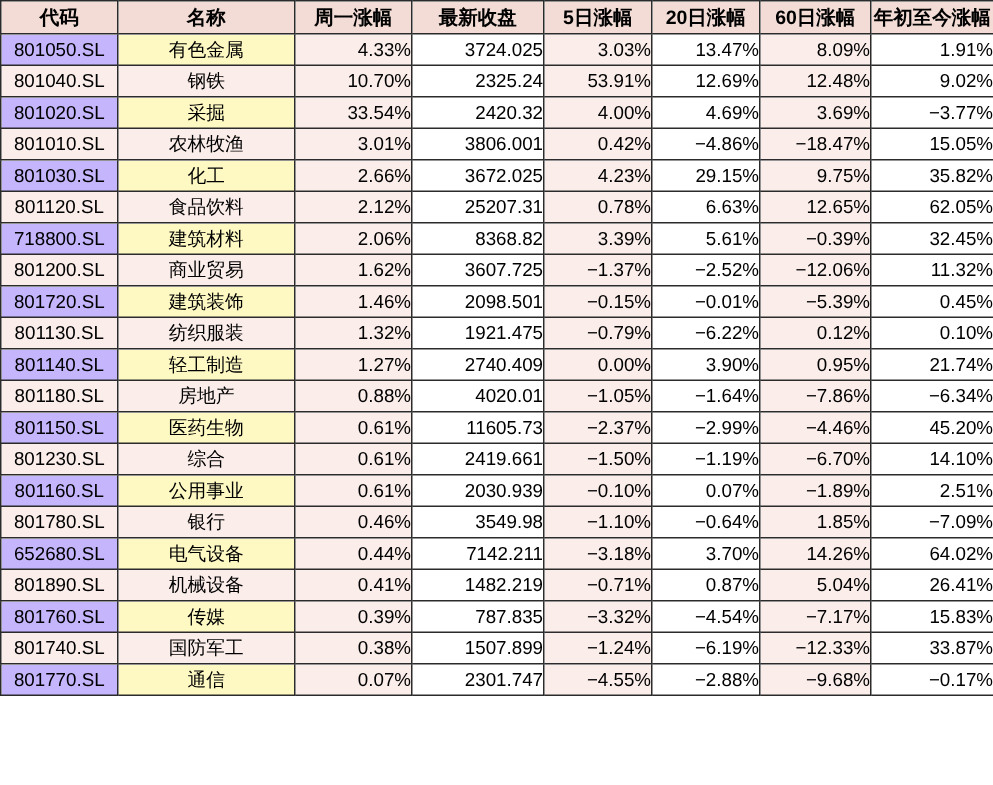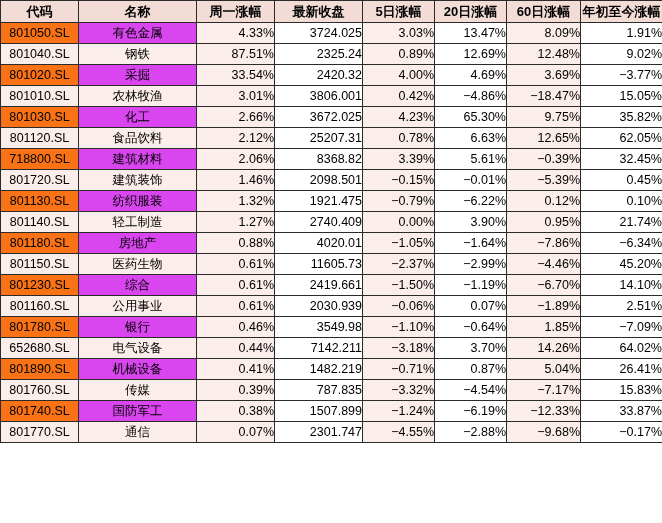--- a/index.html
+++ b/index.html
@@ -41,26 +41,26 @@
   col.c-name   { width: 118px; }
   col.c-w1     { width: 78px; }
   col.c-close  { width: 88px; }
   col.c-d5     { width: 72px; }
   col.c-d20    { width: 72px; }
   col.c-d60    { width: 74px; }
   col.c-ytd    { width: 82px; }
 
   td.code {
     text-align: center;
-    background: #f97316;
+    background: #c4b5fd;
     font-family: "Liberation Sans", sans-serif;
   }
   td.name {
     text-align: center;
-    background: #d946ef;
+    background: #fef9c3;
   }
   td.num {
     text-align: right;
     padding-right: 6px;
     background: #ffffff;
   }
   td.num.shaded {
     background: #fbeeea;
   }
   tbody tr:nth-child(even) td.code,
@@ -101,23 +101,23 @@
         <td class="num shaded">4.33%</td>
         <td class="num">3724.025</td>
         <td class="num shaded">3.03%</td>
         <td class="num">13.47%</td>
         <td class="num shaded">8.09%</td>
         <td class="num">1.91%</td>
       </tr>
       <tr>
         <td class="code">801040.SL</td>
         <td class="name">钢铁</td>
-        <td class="num shaded">87.51%</td>
+        <td class="num shaded">10.70%</td>
         <td class="num">2325.24</td>
-        <td class="num shaded">0.89%</td>
+        <td class="num shaded">53.91%</td>
         <td class="num">12.69%</td>
         <td class="num shaded">12.48%</td>
         <td class="num">9.02%</td>
       </tr>
       <tr>
         <td class="code">801020.SL</td>
         <td class="name">采掘</td>
         <td class="num shaded">33.54%</td>
         <td class="num">2420.32</td>
         <td class="num shaded">4.00%</td>
@@ -134,21 +134,21 @@
         <td class="num">−4.86%</td>
         <td class="num shaded">−18.47%</td>
         <td class="num">15.05%</td>
       </tr>
       <tr>
         <td class="code">801030.SL</td>
         <td class="name">化工</td>
         <td class="num shaded">2.66%</td>
         <td class="num">3672.025</td>
         <td class="num shaded">4.23%</td>
-        <td class="num">65.30%</td>
+        <td class="num">29.15%</td>
         <td class="num shaded">9.75%</td>
         <td class="num">35.82%</td>
       </tr>
       <tr>
         <td class="code">801120.SL</td>
         <td class="name">食品饮料</td>
         <td class="num shaded">2.12%</td>
         <td class="num">25207.31</td>
         <td class="num shaded">0.78%</td>
         <td class="num">6.63%</td>
@@ -159,20 +159,30 @@
         <td class="code">718800.SL</td>
         <td class="name">建筑材料</td>
         <td class="num shaded">2.06%</td>
         <td class="num">8368.82</td>
         <td class="num shaded">3.39%</td>
         <td class="num">5.61%</td>
         <td class="num shaded">−0.39%</td>
         <td class="num">32.45%</td>
       </tr>
       <tr>
+        <td class="code">801200.SL</td>
+        <td class="name">商业贸易</td>
+        <td class="num shaded">1.62%</td>
+        <td class="num">3607.725</td>
+        <td class="num shaded">−1.37%</td>
+        <td class="num">−2.52%</td>
+        <td class="num shaded">−12.06%</td>
+        <td class="num">11.32%</td>
+      </tr>
+      <tr>
         <td class="code">801720.SL</td>
         <td class="name">建筑装饰</td>
         <td class="num shaded">1.46%</td>
         <td class="num">2098.501</td>
         <td class="num shaded">−0.15%</td>
         <td class="num">−0.01%</td>
         <td class="num shaded">−5.39%</td>
         <td class="num">0.45%</td>
       </tr>
       <tr>
@@ -223,21 +233,21 @@
         <td class="num shaded">−1.50%</td>
         <td class="num">−1.19%</td>
         <td class="num shaded">−6.70%</td>
         <td class="num">14.10%</td>
       </tr>
       <tr>
         <td class="code">801160.SL</td>
         <td class="name">公用事业</td>
         <td class="num shaded">0.61%</td>
         <td class="num">2030.939</td>
-        <td class="num shaded">−0.06%</td>
+        <td class="num shaded">−0.10%</td>
         <td class="num">0.07%</td>
         <td class="num shaded">−1.89%</td>
         <td class="num">2.51%</td>
       </tr>
       <tr>
         <td class="code">801780.SL</td>
         <td class="name">银行</td>
         <td class="num shaded">0.46%</td>
         <td class="num">3549.98</td>
         <td class="num shaded">−1.10%</td>

